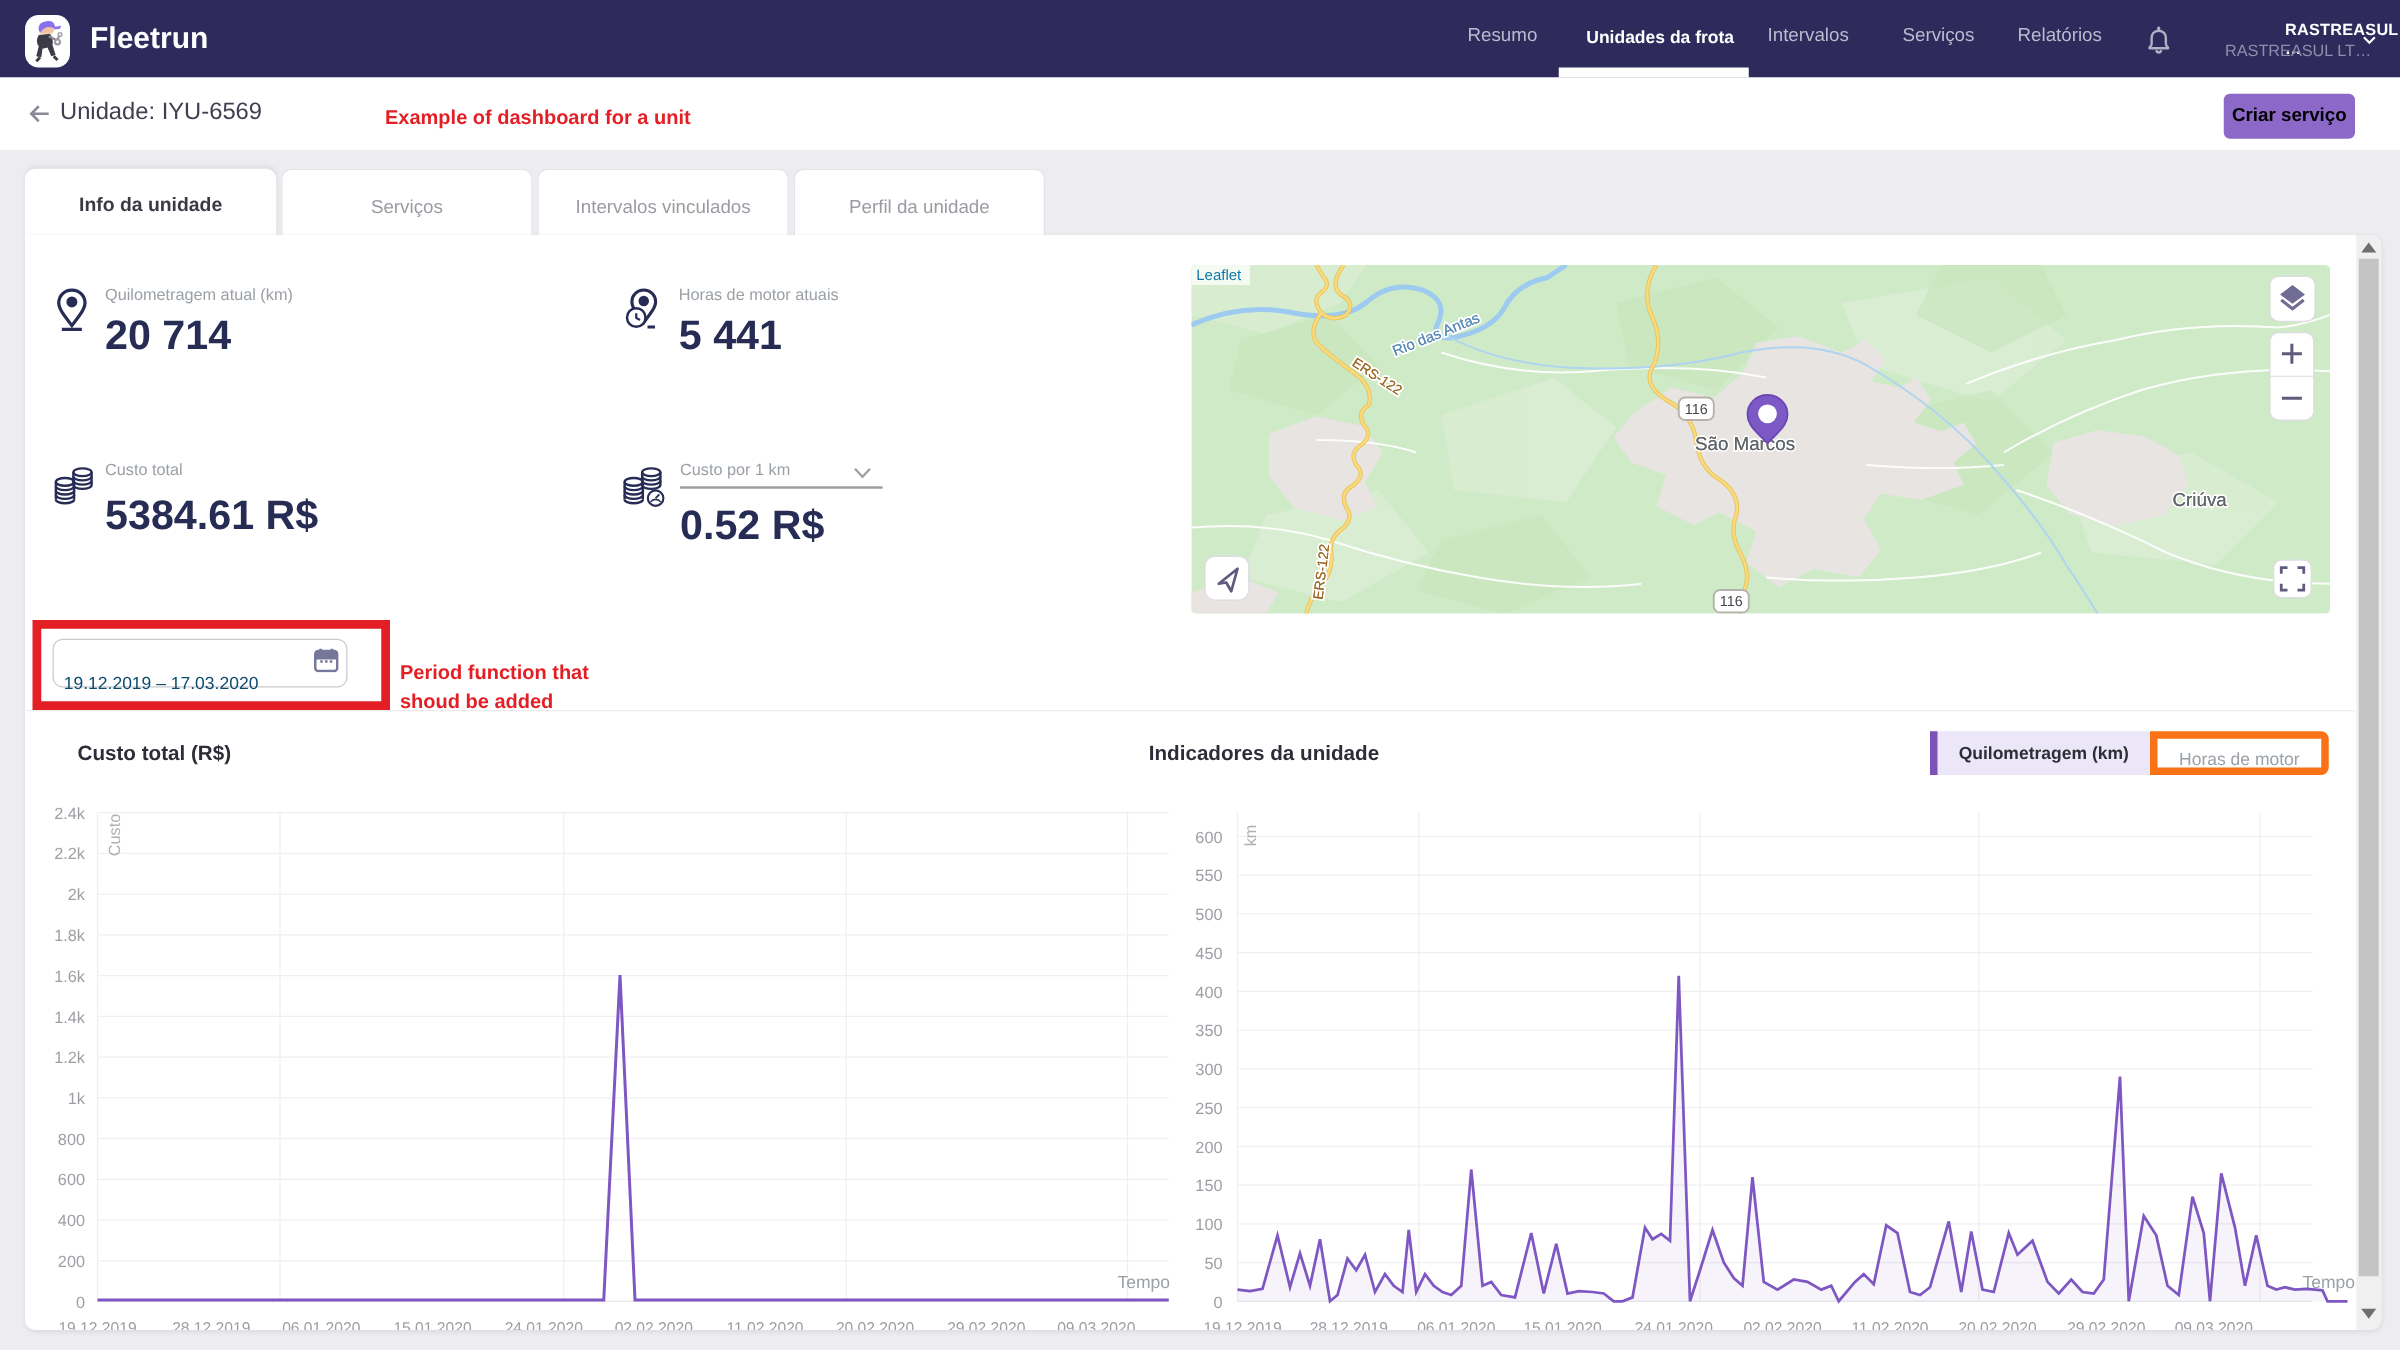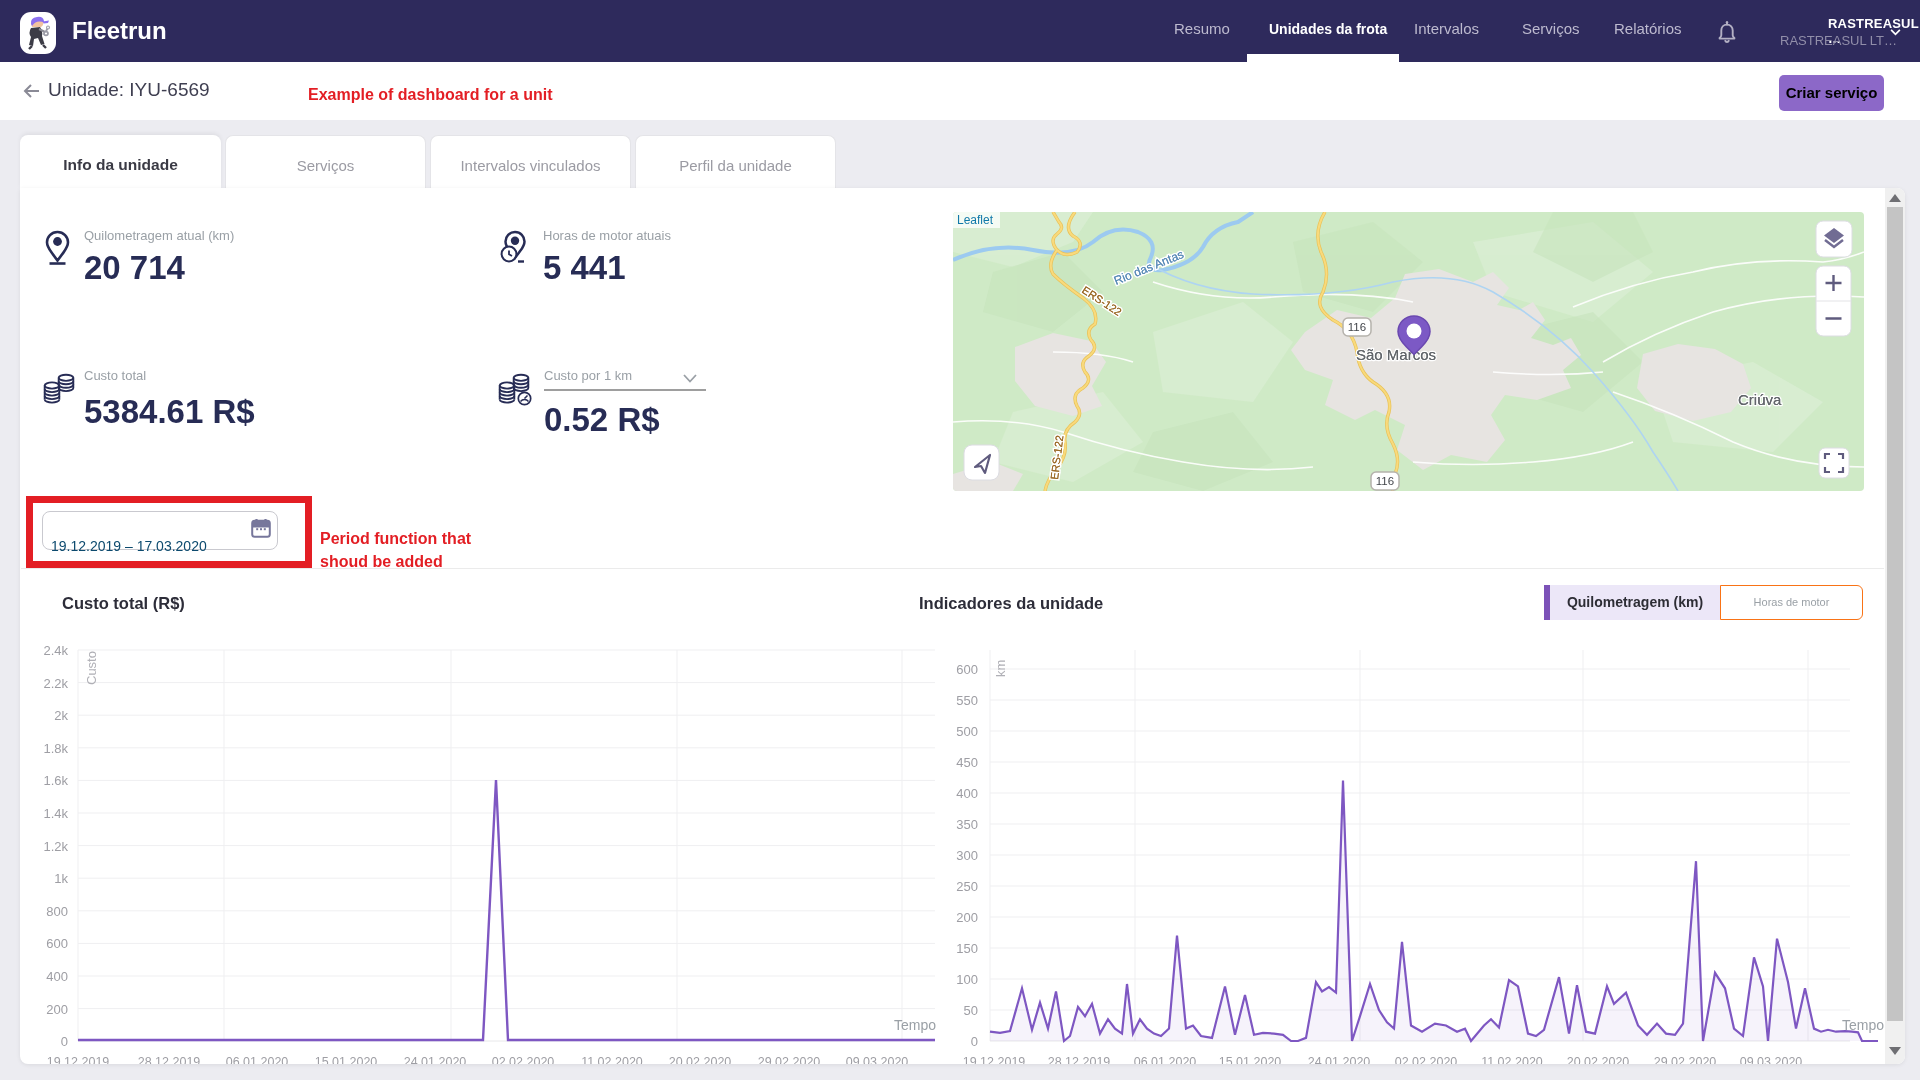--- a/index.html
+++ b/index.html
@@ -33,21 +33,21 @@
 #dinp { position:absolute; left:42px; top:511px; width:236px; height:39px; border:1px solid #c9c9cf; border-radius:8px; background:#fff; }
 #dtxt { position:absolute; left:51px; top:522px; font-size:14px; color:#0c4a6e;margin-top:16px; }
 #redbox { position:absolute; left:26px; top:496px; width:286px; height:72px; border:7px solid #e31e24; }
 #redtxt2 { position:absolute; left:320px; top:527px; font-size:16px; font-weight:bold; color:#e31e24; line-height:23px; }
 
 .ctitle { position:absolute; font-size:16.5px; font-weight:bold; color:#2d2d39; }
 
 #tgl1 { position:absolute; left:1544px; top:585px; width:176px; height:35px; background:#ece7f8; }
 #tgl1b { position:absolute; left:1544px; top:585px; width:6px; height:35px; background:#7c52b8; }
 #tgl1t { position:absolute; left:1550px; top:585px; width:170px; text-align:center; line-height:35px; font-size:14px; font-weight:bold; color:#2d2d35; }
-#tgl2 { position:absolute; left:1720px; top:585px; width:143px; height:35px; background:#fff; border:1px solid #f97316; border-radius:0 6px 6px 0; text-align:center; line-height:33px; font-size:11px; color:#9aa0a6; }
+#tgl2 { position:absolute; left:1720px; top:585px; width:143px; height:35px; background:#fff; border:6px solid #f97316; border-radius:0 6px 6px 0; text-align:center; line-height:33px; font-size:14px; color:#9aa0a6; }
 
 #sbtrack { position:absolute; left:1885px; top:188px; width:20px; height:876px; background:#f0f0f0; border-radius:0 8px 8px 0; }
 #sbthumb { position:absolute; left:1887px; top:207px; width:16px; height:814px; background:#c4c4c4; }
 </style>
 </head>
 <body>
 <div id="page">
   <div id="hdr"></div>
   <div id="logo"></div>
   <svg class="abs" style="left:23px;top:15px" width="30" height="36" viewBox="0 0 30 36">

